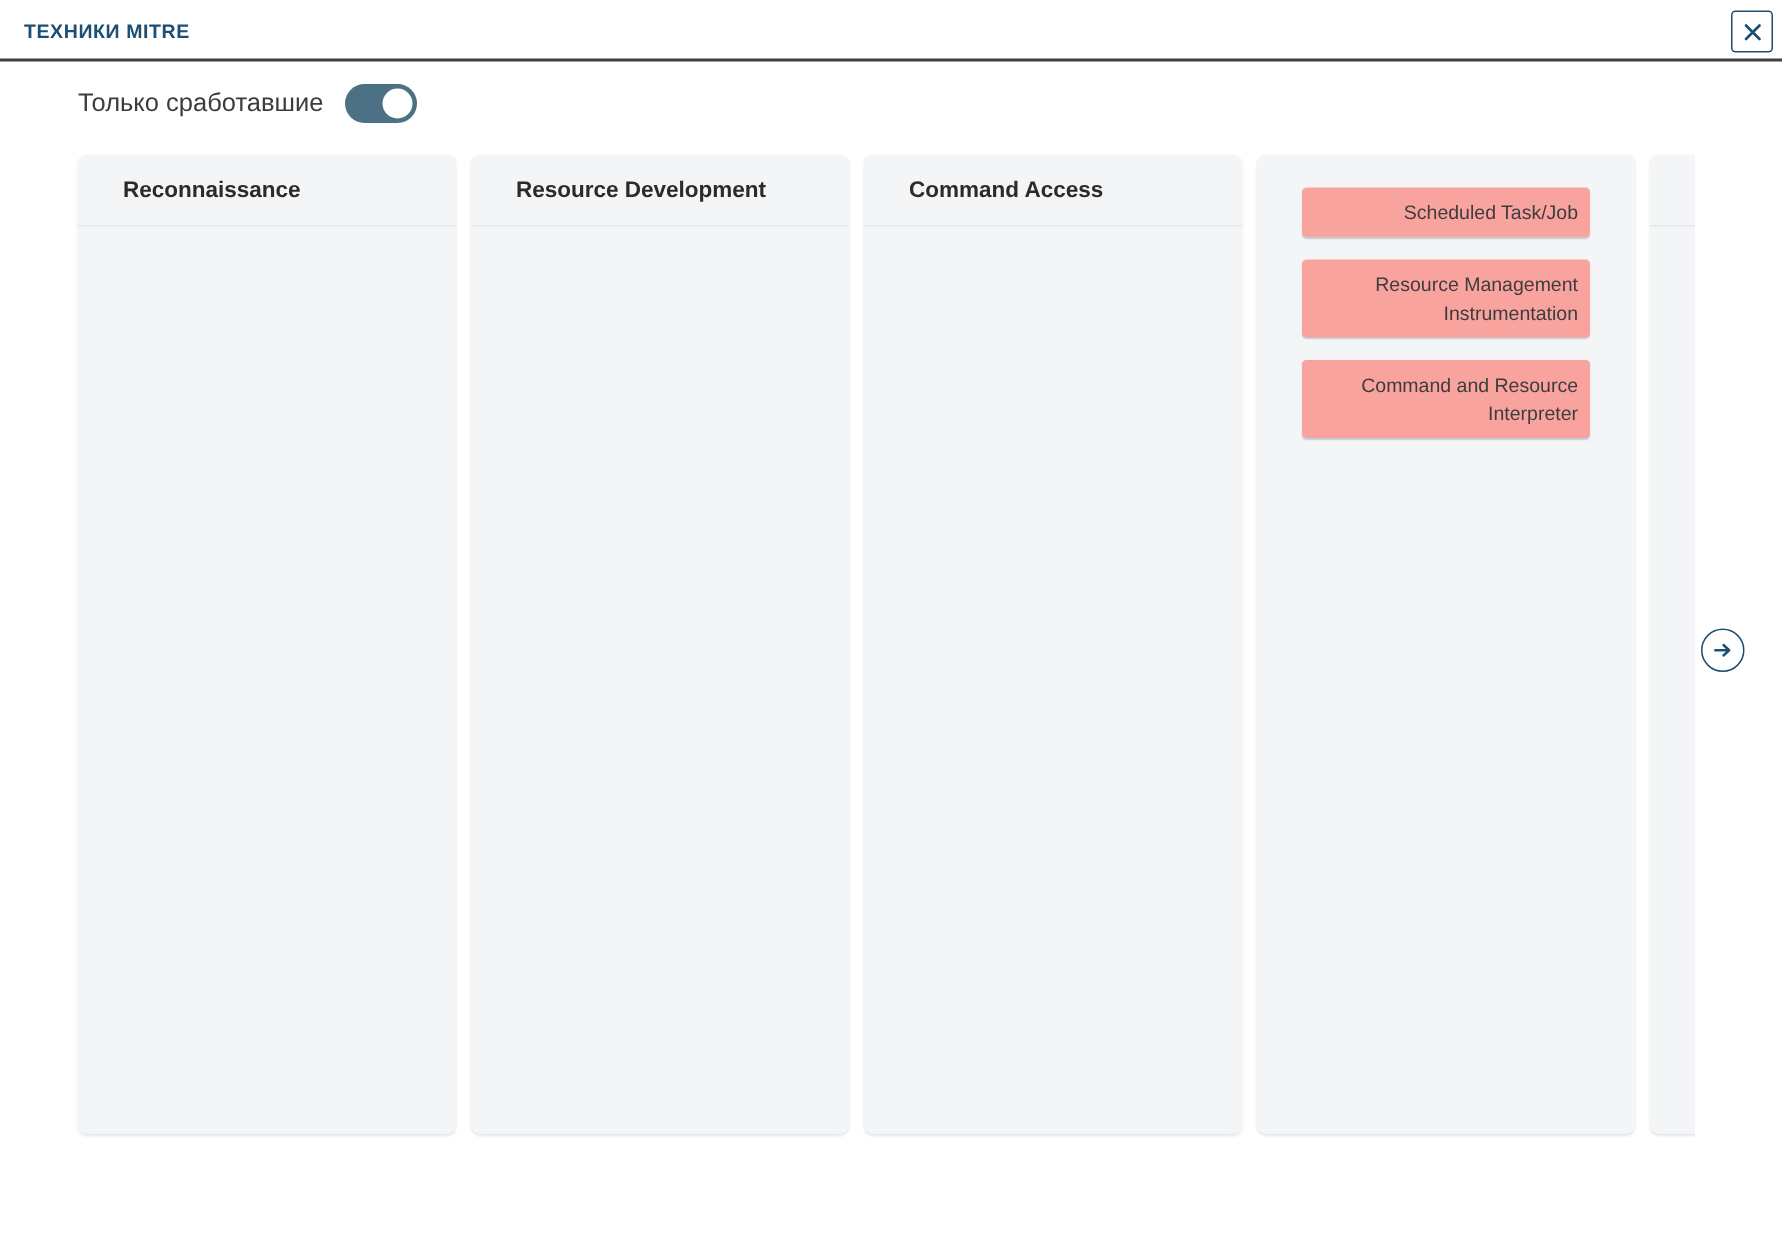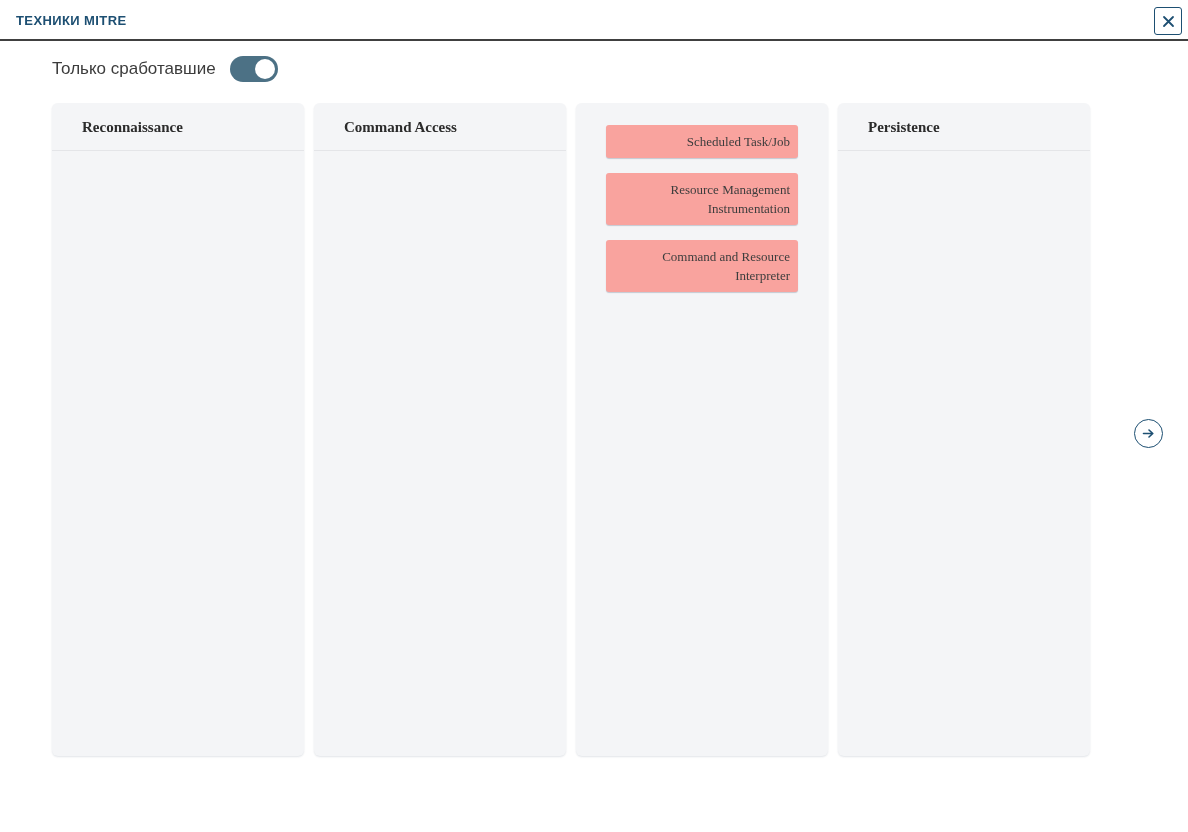--- a/index.html
+++ b/index.html
@@ -92,21 +92,20 @@
   }
 
   
   .board-viewport {
     position: absolute;
     left: 0;
     top: 103px;
     width: 1130px;
     height: 656px;
     overflow: hidden;
-    font-family: Liberation Serif, serif;
   }
 
   .board {
     display: flex;
     gap: 10px;
     padding-left: 52px;
     height: 100%;
   }
 
   .column {
@@ -190,20 +189,24 @@
   </div>
 </div>
 
 <div class="board-viewport">
   <div class="board" id="board">
       <div class="column">
         <div class="column-header">Reconnaissance</div>
         <div class="column-body"></div>
       </div>
       <div class="column">
+        <div class="column-header">Resource Development</div>
+        <div class="column-body"></div>
+      </div>
+      <div class="column">
         <div class="column-header">Command Access</div>
         <div class="column-body"></div>
       </div>
       <div class="column">
         <div class="column-body">
           <div class="technique-card">Scheduled Task/Job</div>
           <div class="technique-card">Resource Management Instrumentation</div>
           <div class="technique-card">Command and Resource Interpreter</div>
         </div>
       </div>

